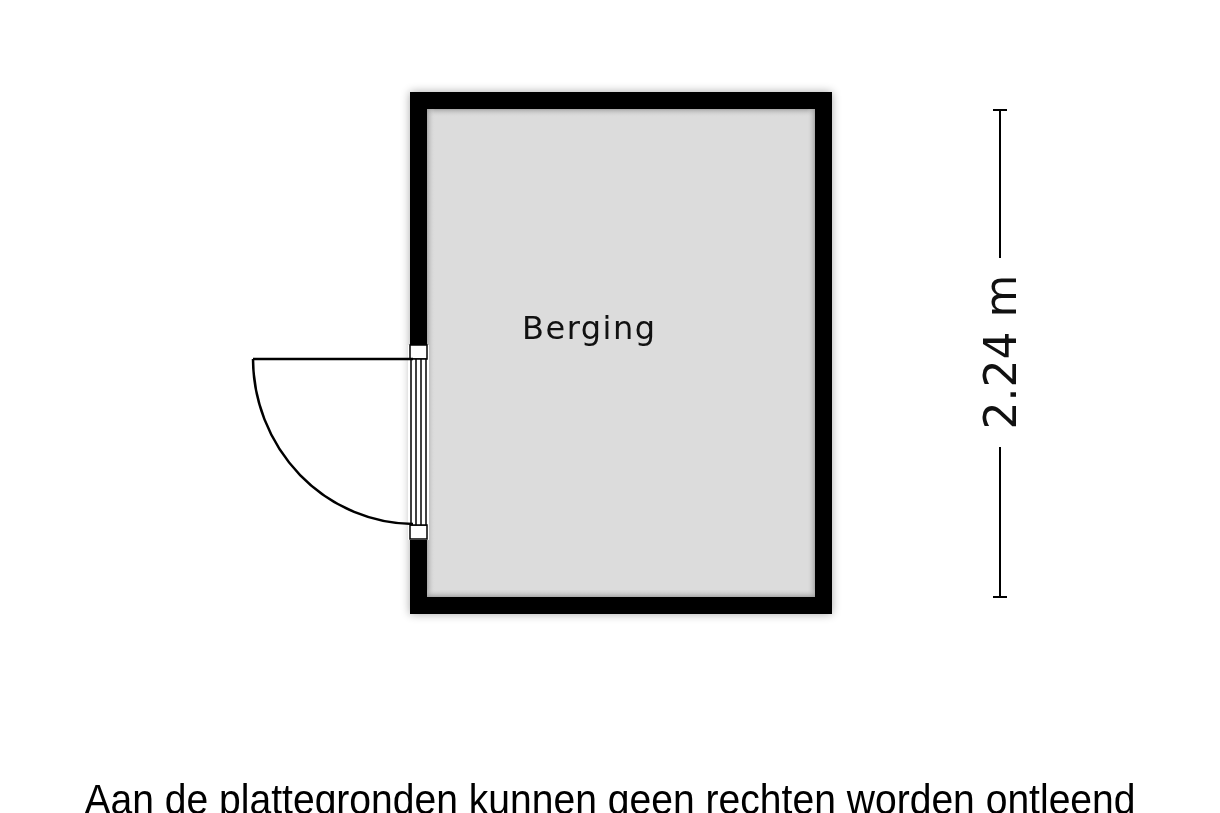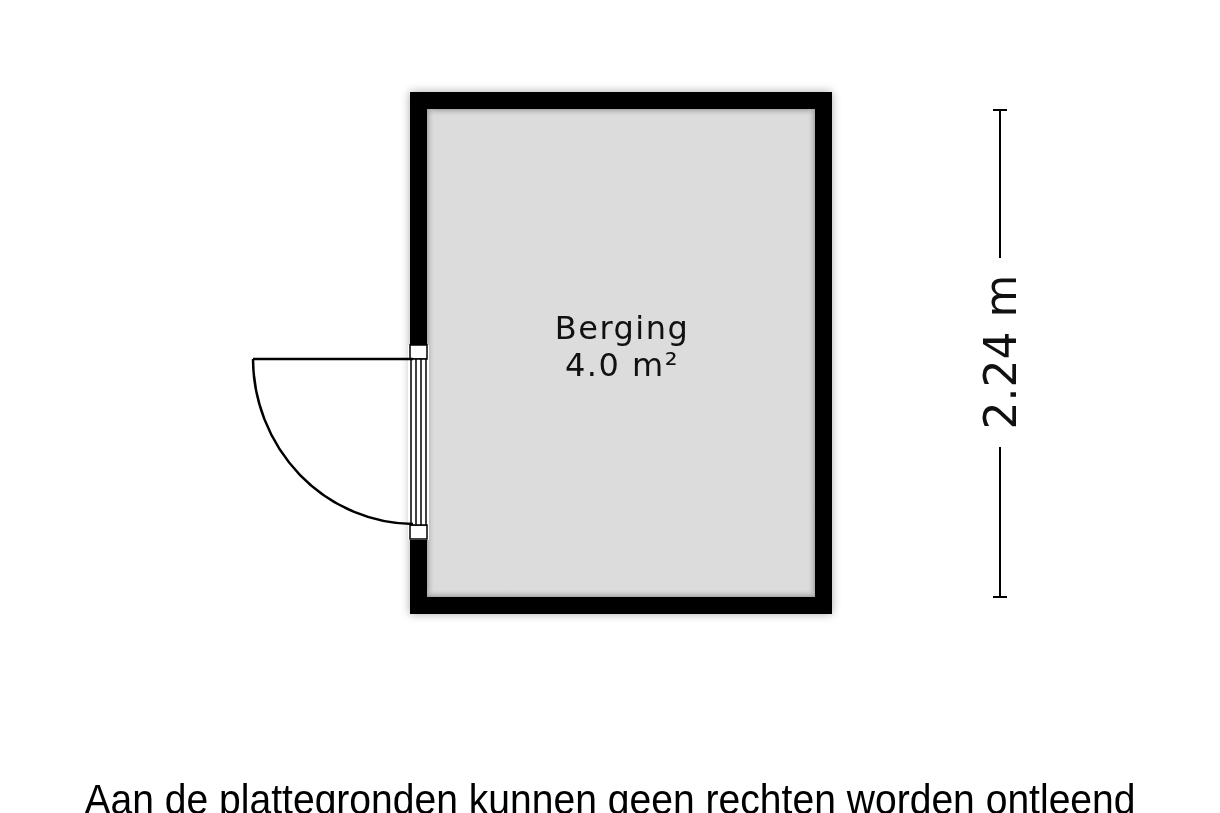--- a/index.html
+++ b/index.html
@@ -1,18 +1,18 @@
 <!DOCTYPE html>
 <html><head>
   <meta charset="utf-8">
   <style>
     html, body { margin: 0; padding: 0; background: #ffffff; }
     body { width: 1220px; height: 813px; position: relative; overflow: hidden; font-family: "Liberation Sans", sans-serif; }
     svg.plan { position: absolute; left: 0; top: 0; }
-    .room-label { position: absolute; left: 522px; top: 310px; width: 200px; text-align: center; font-family: "DejaVu Sans", sans-serif; font-size: 32px; line-height: 37px; color: #111; letter-spacing: 1.5px; }
+    .room-label { position: absolute; left: 522px; top: 310px; width: 200px; text-align: left; font-family: "DejaVu Sans", sans-serif; font-size: 32px; line-height: 37px; color: #111; letter-spacing: 1.5px; }
     .dim-label { position: absolute; left: 1000px; top: 352px; transform: translate(-50%, -50%) rotate(-90deg); font-family: "DejaVu Sans", sans-serif; font-size: 44px; color: #111; white-space: nowrap; }
     .disclaimer { position: absolute; left: 0; top: 776px; width: 1220px; text-align: center; font-family: "Liberation Sans", sans-serif; font-size: 42px; color: #000; white-space: nowrap; transform: scaleX(0.93); transform-origin: center; }
   </style>
 </head>
 <body>
 
 <svg class="plan" width="1220" height="813" viewBox="0 0 1220 813">
   <defs>
     <filter id="outer-shadow" x="-10%" y="-10%" width="120%" height="120%">
       <feGaussianBlur in="SourceAlpha" stdDeviation="5"></feGaussianBlur>
@@ -67,18 +67,17 @@
   <g>
     <line x1="1000" y1="110" x2="1000" y2="258" stroke="#000" stroke-width="2"></line>
     <line x1="1000" y1="447" x2="1000" y2="597" stroke="#000" stroke-width="2"></line>
     <line x1="993" y1="110" x2="1007" y2="110" stroke="#000" stroke-width="2"></line>
     <line x1="993" y1="597" x2="1007" y2="597" stroke="#000" stroke-width="2"></line>
   </g>
 </svg>
 
 <div class="room-label">
   <div>Berging</div>
-  <div>4.0 m²</div>
 </div>
 
 <div class="dim-label">2.24 m</div>
 
 <div class="disclaimer">Aan de plattegronden kunnen geen rechten worden ontleend</div>
 
 </body></html>

